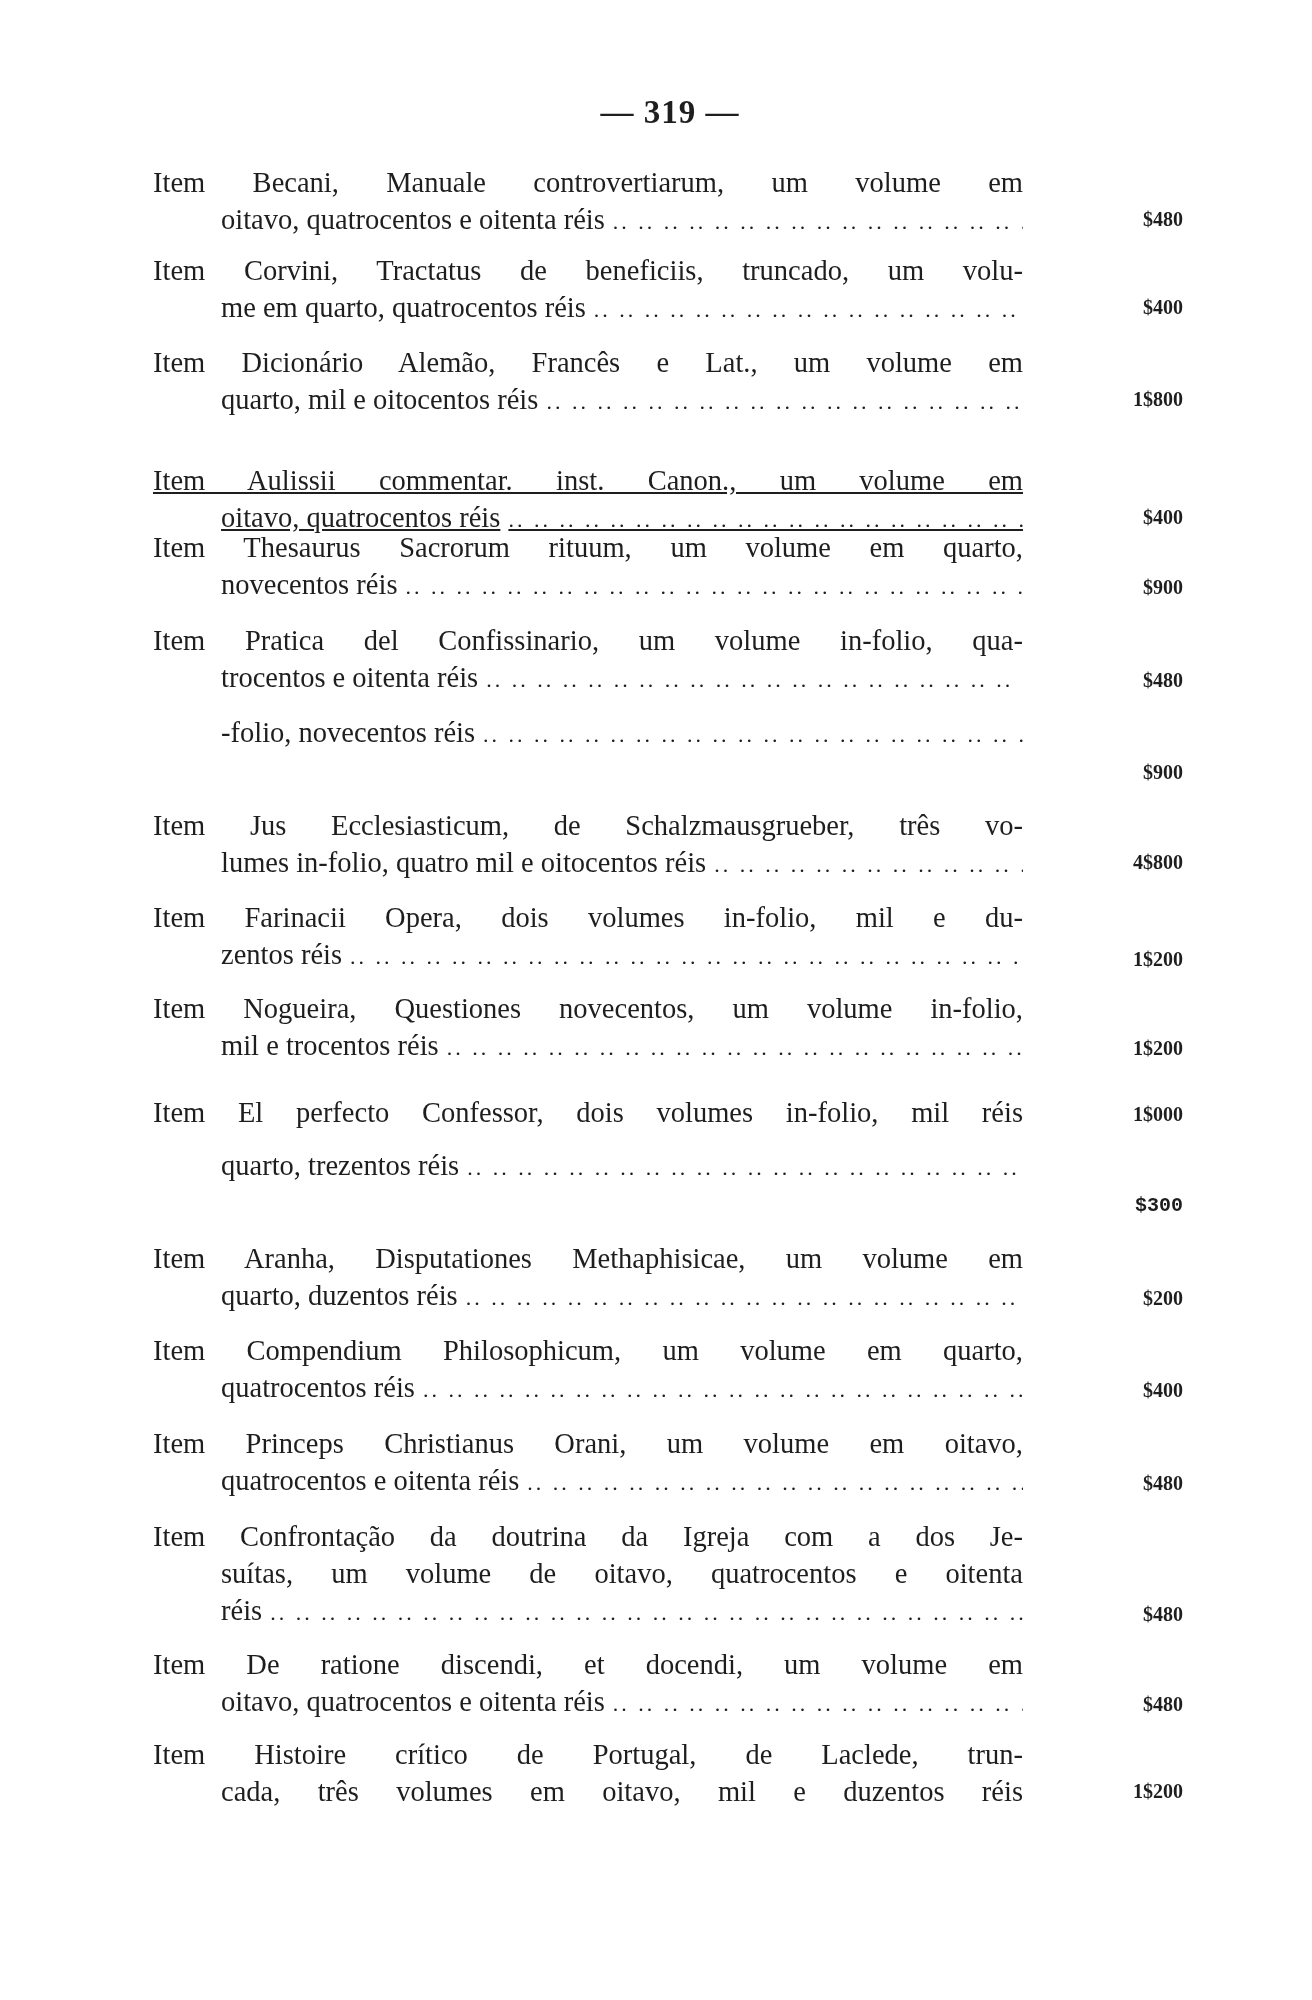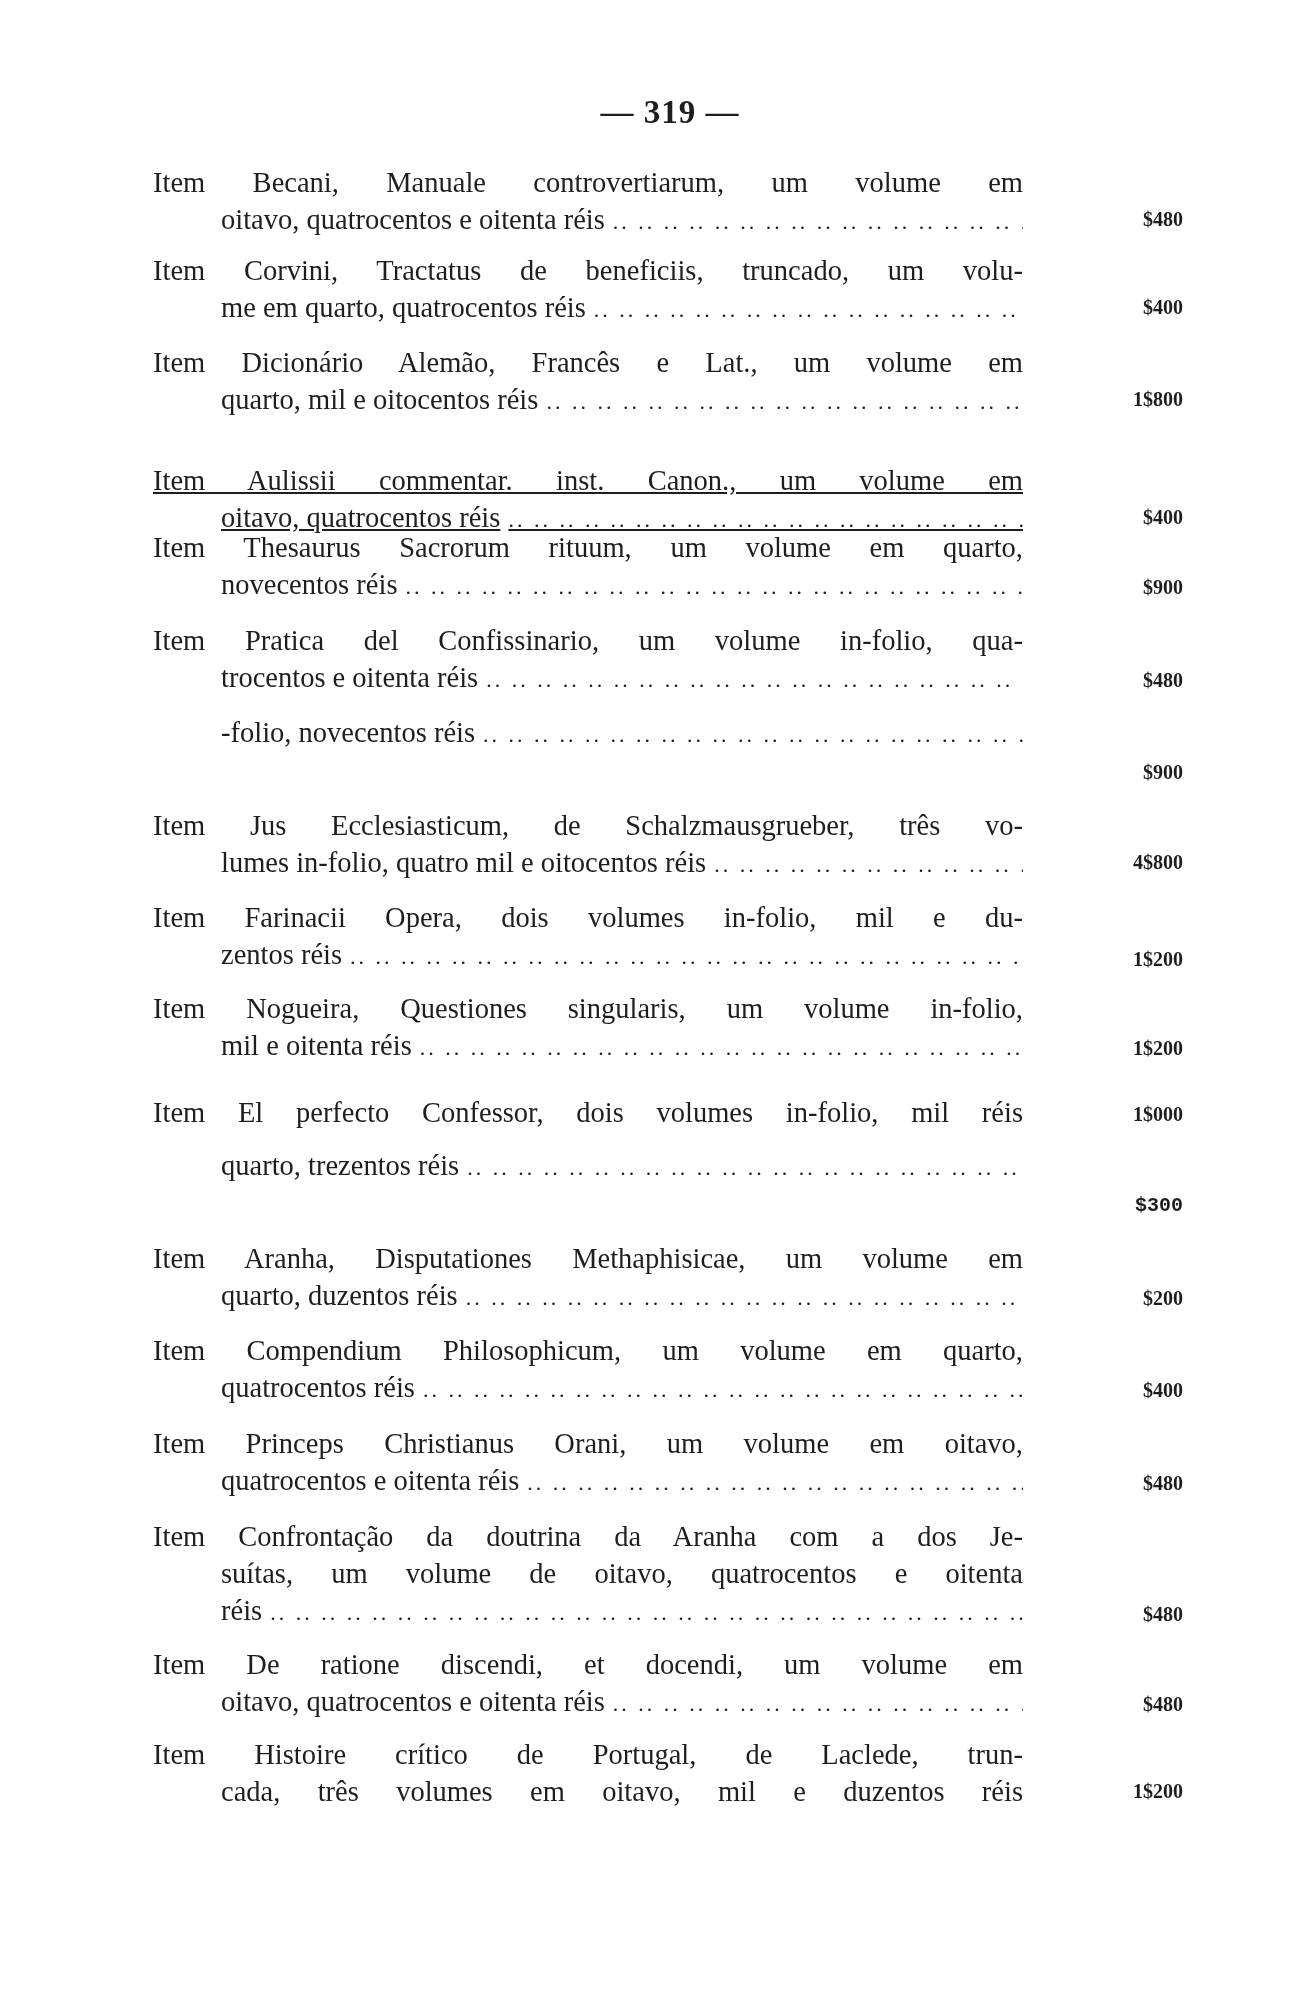--- a/index.html
+++ b/index.html
@@ -89,22 +89,22 @@
   <div class="entry" style="top:899px;">
     <div class="text">
       <span class="line first">Item Farinacii Opera, dois volumes in-folio, mil e du-</span>
       <span class="line cont leader-row"><span class="lead-text">zentos réis</span><span class="dots">.. .. .. .. .. .. .. .. .. .. .. .. .. .. .. .. .. .. .. .. .. .. .. .. .. .. .. .. .. .. .. .. .. ..</span></span>
     </div>
     <span class="price" style="top:42px;">1$200</span>
   </div>
 
   <div class="entry" style="top:990px;">
     <div class="text">
-      <span class="line first">Item Nogueira, Questiones singularis, um volume in-folio,</span>
-      <span class="line cont leader-row"><span class="lead-text">mil e oitenta réis</span><span class="dots">.. .. .. .. .. .. .. .. .. .. .. .. .. .. .. .. .. .. .. .. .. .. .. .. .. .. .. .. .. .. .. .. .. ..</span></span>
+      <span class="line first">Item Nogueira, Questiones novecentos, um volume in-folio,</span>
+      <span class="line cont leader-row"><span class="lead-text">mil e trocentos réis</span><span class="dots">.. .. .. .. .. .. .. .. .. .. .. .. .. .. .. .. .. .. .. .. .. .. .. .. .. .. .. .. .. .. .. .. .. ..</span></span>
     </div>
     <span class="price" style="top:40px;">1$200</span>
   </div>
 
   <div class="entry" style="top:1094px;">
     <div class="text">
       <span class="line first">Item El perfecto Confessor, dois volumes in-folio, mil réis</span>
     </div>
     <span class="price" style="top:2px;">1$000</span>
   </div>
@@ -135,21 +135,21 @@
   <div class="entry" style="top:1425px;">
     <div class="text">
       <span class="line first">Item Princeps Christianus Orani, um volume em oitavo,</span>
       <span class="line cont leader-row"><span class="lead-text">quatrocentos e oitenta réis</span><span class="dots">.. .. .. .. .. .. .. .. .. .. .. .. .. .. .. .. .. .. .. .. .. .. .. .. .. .. .. .. .. .. .. .. .. ..</span></span>
     </div>
     <span class="price" style="top:40px;">$480</span>
   </div>
 
   <div class="entry" style="top:1518px;">
     <div class="text">
-      <span class="line first">Item Confrontação da doutrina da Aranha com a dos Je-</span>
+      <span class="line first">Item Confrontação da doutrina da Igreja com a dos Je-</span>
       <span class="line cont justify">suítas, um volume de oitavo, quatrocentos e oitenta</span>
       <span class="line cont leader-row"><span class="lead-text">réis</span><span class="dots">.. .. .. .. .. .. .. .. .. .. .. .. .. .. .. .. .. .. .. .. .. .. .. .. .. .. .. .. .. .. .. .. .. ..</span></span>
     </div>
     <span class="price" style="top:78px;">$480</span>
   </div>
 
   <div class="entry" style="top:1646px;">
     <div class="text">
       <span class="line first">Item De ratione discendi, et docendi,  um volume em</span>
       <span class="line cont leader-row"><span class="lead-text">oitavo, quatrocentos e oitenta réis</span><span class="dots">.. .. .. .. .. .. .. .. .. .. .. .. .. .. .. .. .. .. .. .. .. .. .. .. .. .. .. .. .. .. .. .. .. ..</span></span>

